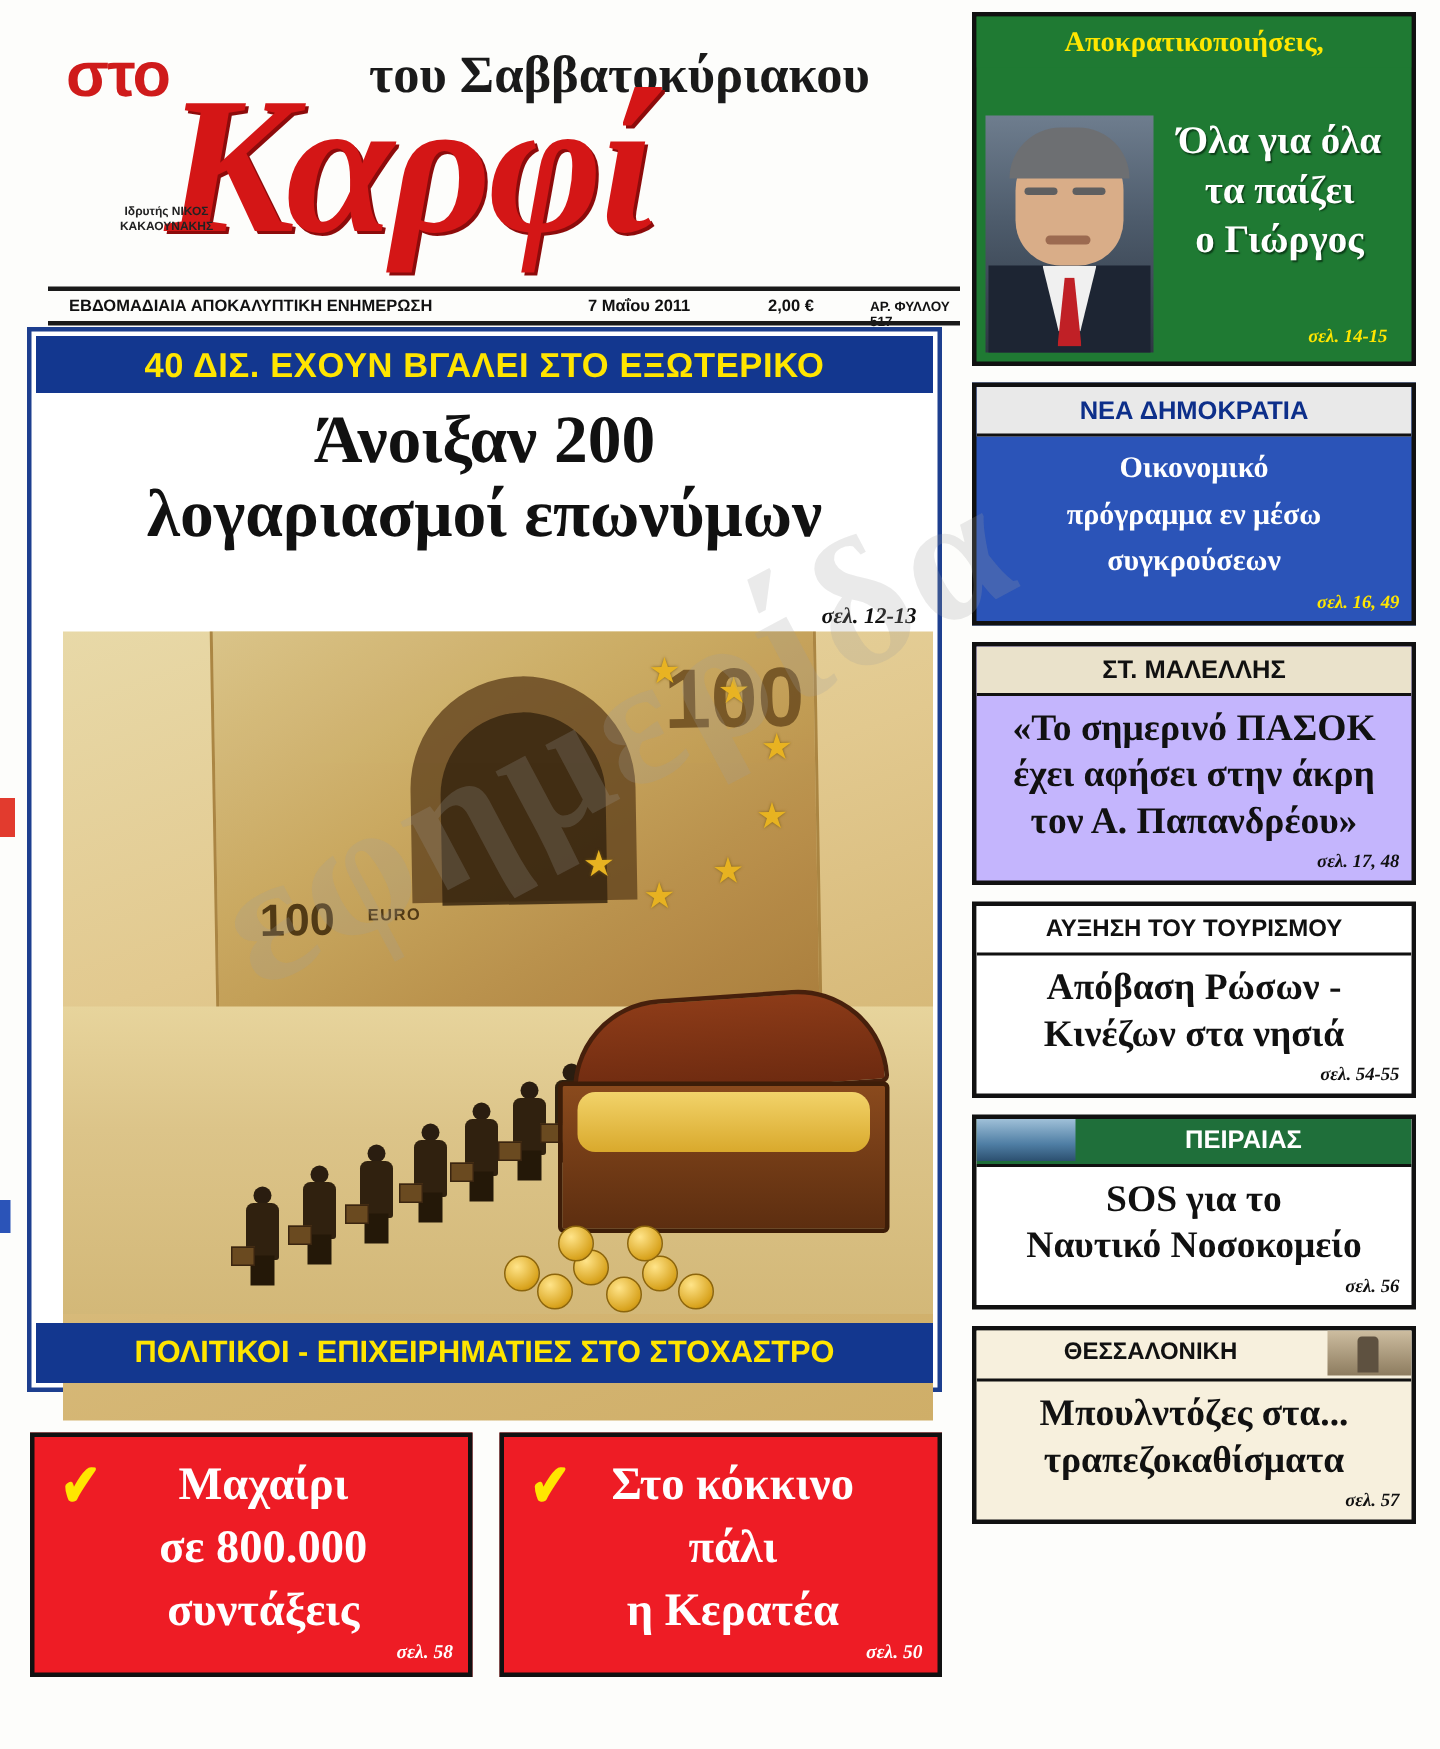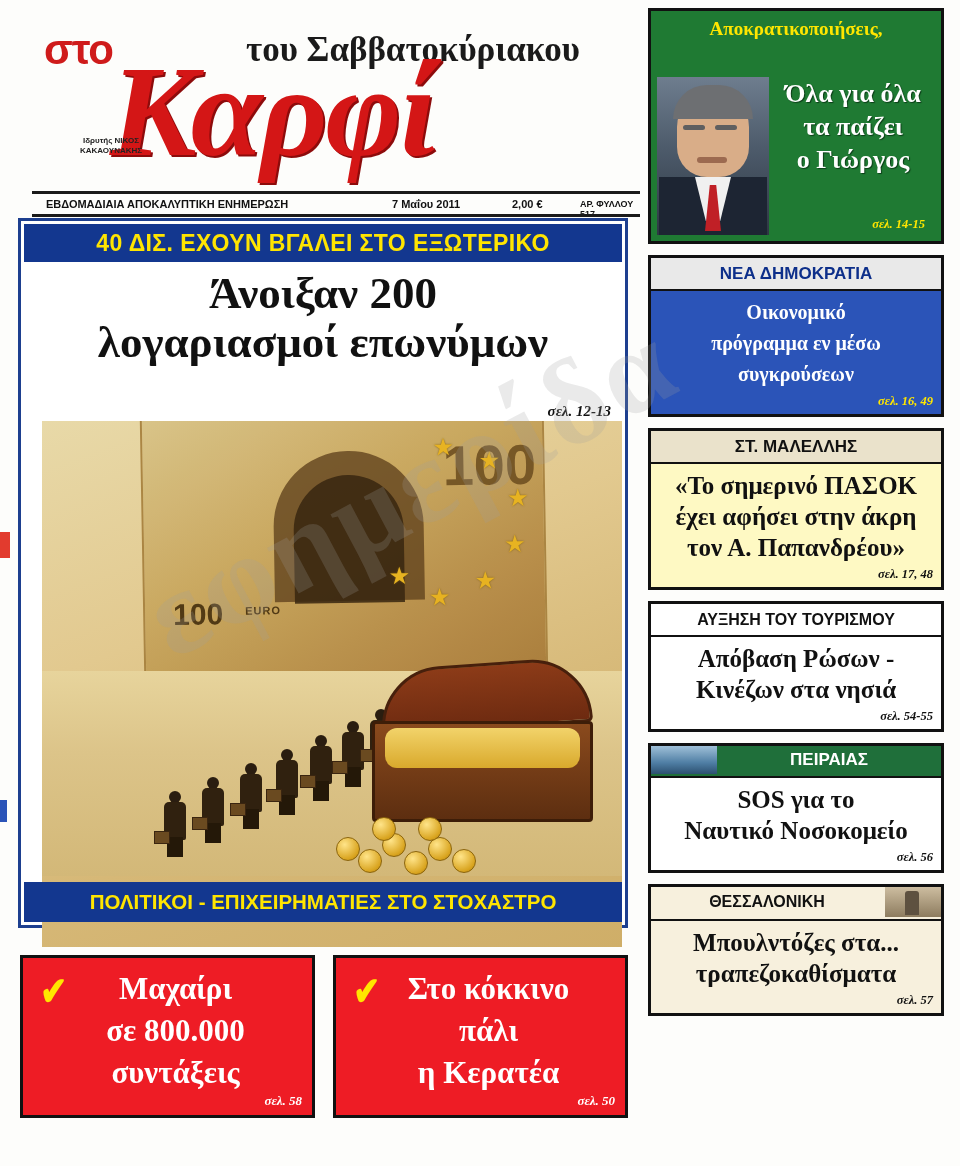--- a/index.html
+++ b/index.html
@@ -489,21 +489,21 @@
   #rail-nd .ri-head {
     background: #e9e9e9;
     color: #0d2f8a;
     border-bottom: 2px solid #111;
     font-size: 17px;
   }
   #rail-nd .ri-body { color: #ffffff; font-size: 20px; }
   #rail-nd .ri-ref { color: #ffe600; }
 
   
-  #rail-mal { background: #fef9c3; }
+  #rail-mal { background: #c4b5fd; }
   #rail-mal .ri-head {
     background: #eae2cb;
     color: #111;
     border-bottom: 2px solid #111;
   }
 
   
   #rail-tour { background: #ffffff; }
   #rail-tour .ri-head {
     background: #ffffff;

